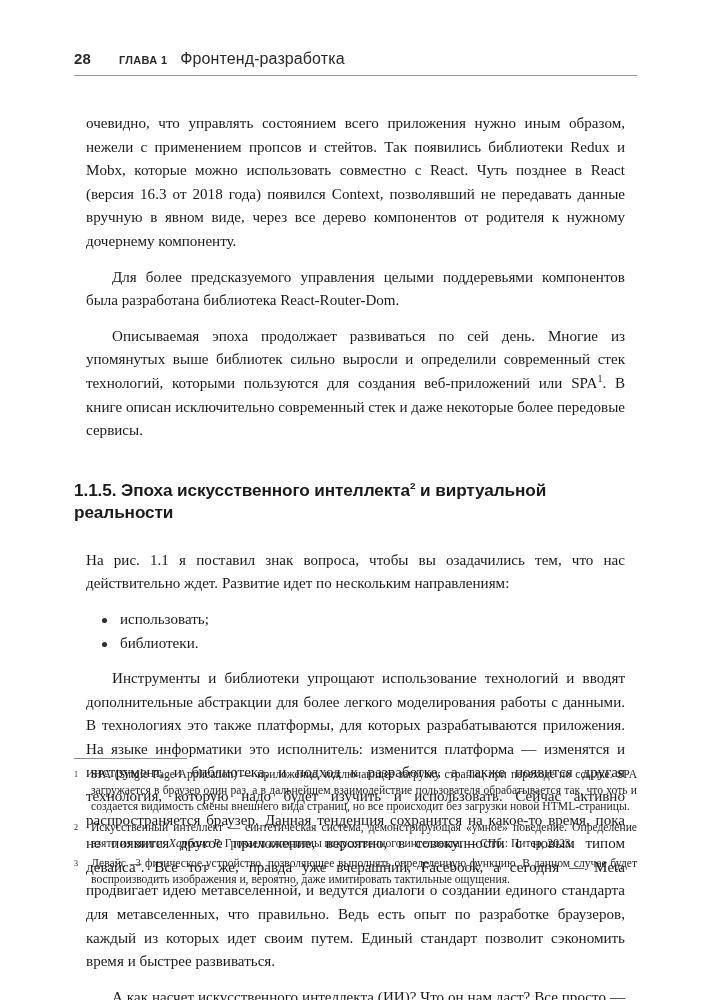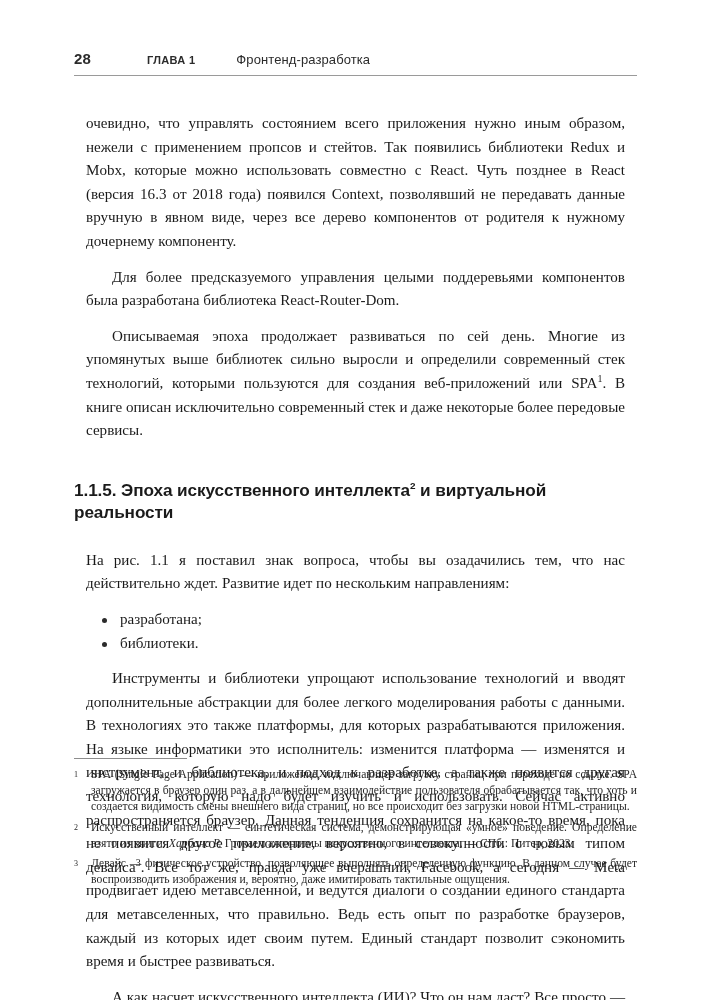--- a/index.html
+++ b/index.html
@@ -21,38 +21,37 @@
   
   .running-head {
     position: absolute;
     left: 74px;
     top: 50px;
     width: 563px;
     display: flex;
     align-items: baseline;
     font-family: "Liberation Sans", "DejaVu Sans", sans-serif;
     color: #2b2b2b;
-    gap: 28px;
   }
   .rh-page-number {
     font-weight: bold;
     font-size: 15px;
     letter-spacing: 0.2px;
     margin-right: 28px;
   }
   .rh-chapter {
     font-weight: bold;
     font-size: 11px;
     letter-spacing: 0.3px;
     margin-right: 13px;
     white-space: nowrap;
   }
   .rh-title {
     font-weight: normal;
-    font-size: 13px;
+    font-size: 16px;
     letter-spacing: 0.1px;
     white-space: nowrap;
   }
   .head-rule {
     position: absolute;
     left: 74px;
     top: 75px;
     width: 563px;
     height: 1px;
     background: #9a9a9a;
@@ -169,21 +168,21 @@
     <p class="body">Для более предсказуемого управления целыми поддеревьями компонентов была разработана библиотека React-Router-Dom.</p>
 
     <p class="body"><span>Описываемая эпоха продолжает развиваться по сей день. Многие из упомянутых выше библиотек сильно выросли и определили современный стек технологий, которыми пользуются для создания веб-приложений или SPA</span><sup class="fn">1</sup><span>. В книге описан исключительно современный стек и даже некоторые более передовые сервисы.</span></p>
 
 
     <h2 class="section-heading"><span>1.1.5. Эпоха искусственного интеллекта</span><sup class="fn">2</sup><span> и виртуальной реальности</span></h2>
 
     <p class="body noindent">На рис. 1.1 я поставил знак вопроса, чтобы вы озадачились тем, что нас действительно ждет. Развитие идет по нескольким направлениям:</p>
 
     <ul class="bullets">
-      <li><span>разработана;</span></li>
+      <li><span>использовать;</span></li>
       <li><span>библиотеки.</span></li>
     </ul>
 
     <p class="body"><span>Инструменты и библиотеки упрощают использование технологий и вводят дополнительные абстракции для более легкого моделирования работы с данными. В технологиях это также платформы, для которых разрабатываются приложения. На языке информатики это исполнитель: изменится платформа — изменятся и инструмент, и библиотека, и подход к разработке, а также появится другая технология, которую надо будет изучить и использовать. Сейчас активно распространяется браузер. Данная тенденция сохранится на какое-то время, пока не появится другое приложение, вероятно, в совокупности с новым типом девайса</span><sup class="fn">3</sup><span>. Все тот же, правда уже вчерашний, Facebook, а сегодня — Meta продвигает идею метавселенной, и ведутся диалоги о создании единого стандарта для метавселенных, что правильно. Ведь есть опыт по разработке браузеров, каждый из которых идет своим путем. Единый стандарт позволит сэкономить время и быстрее развиваться.</span></p>
 
     <p class="body">А как насчет искусственного интеллекта (ИИ)? Что он нам даст? Все просто — ИИ ускорит разработку. Уже сегодня доступны инструменты, позволяющие на</p>
 
   </div>
 
   <div class="footnotes">

